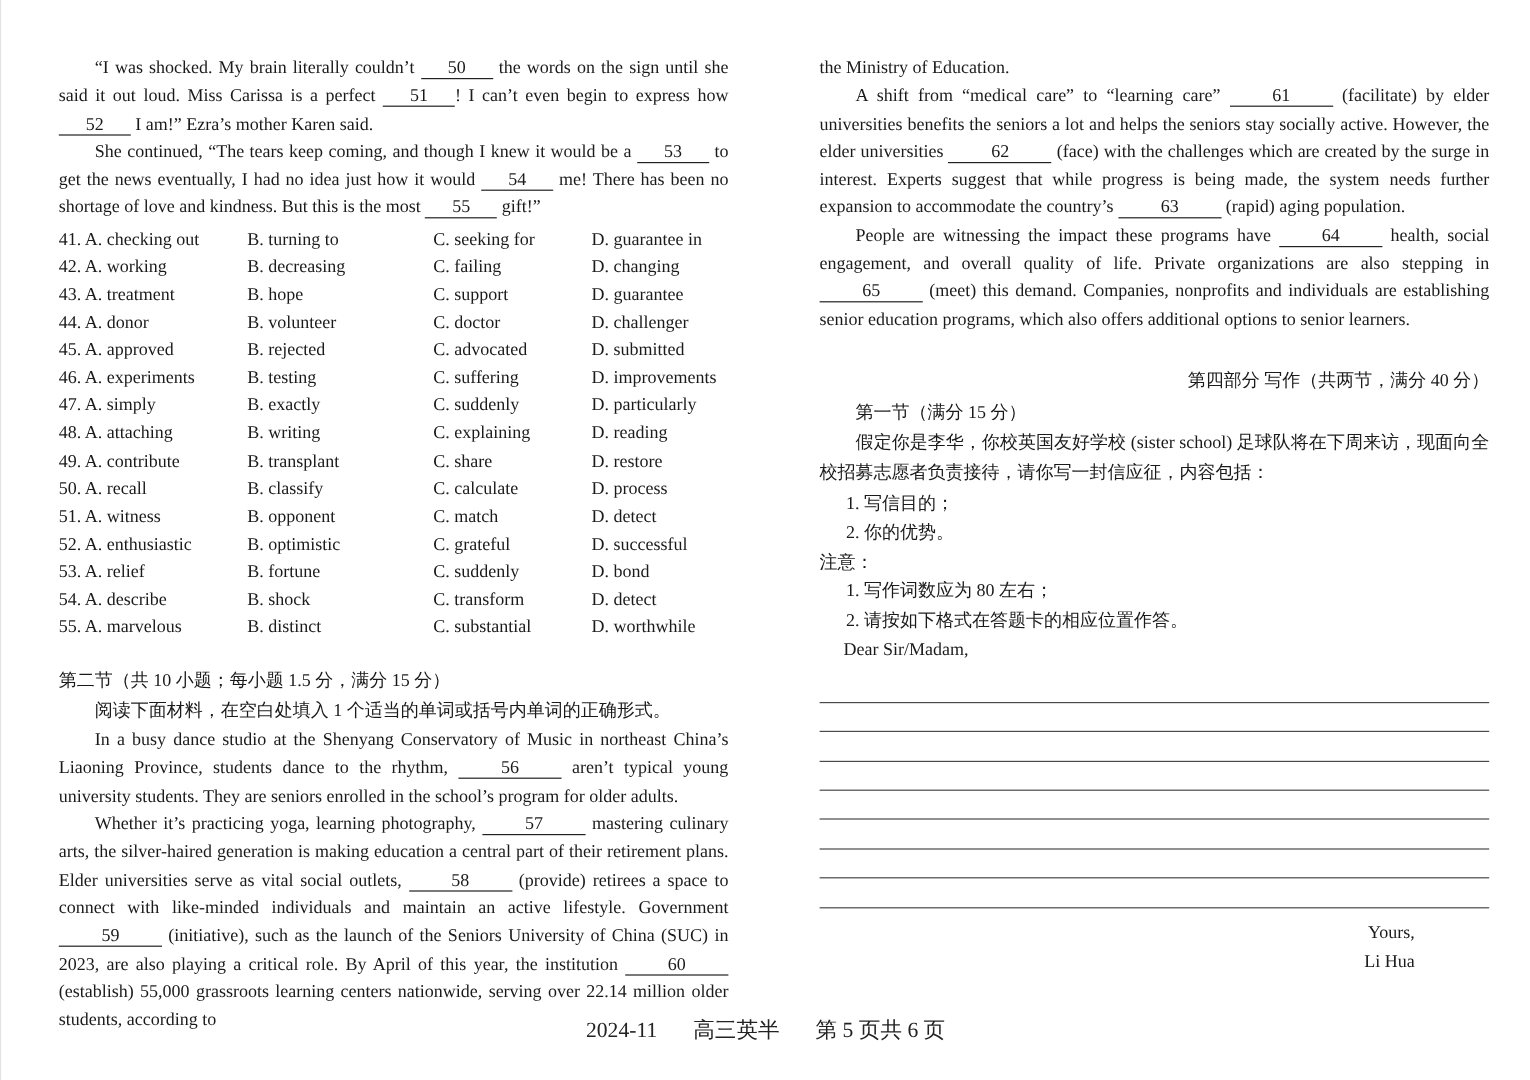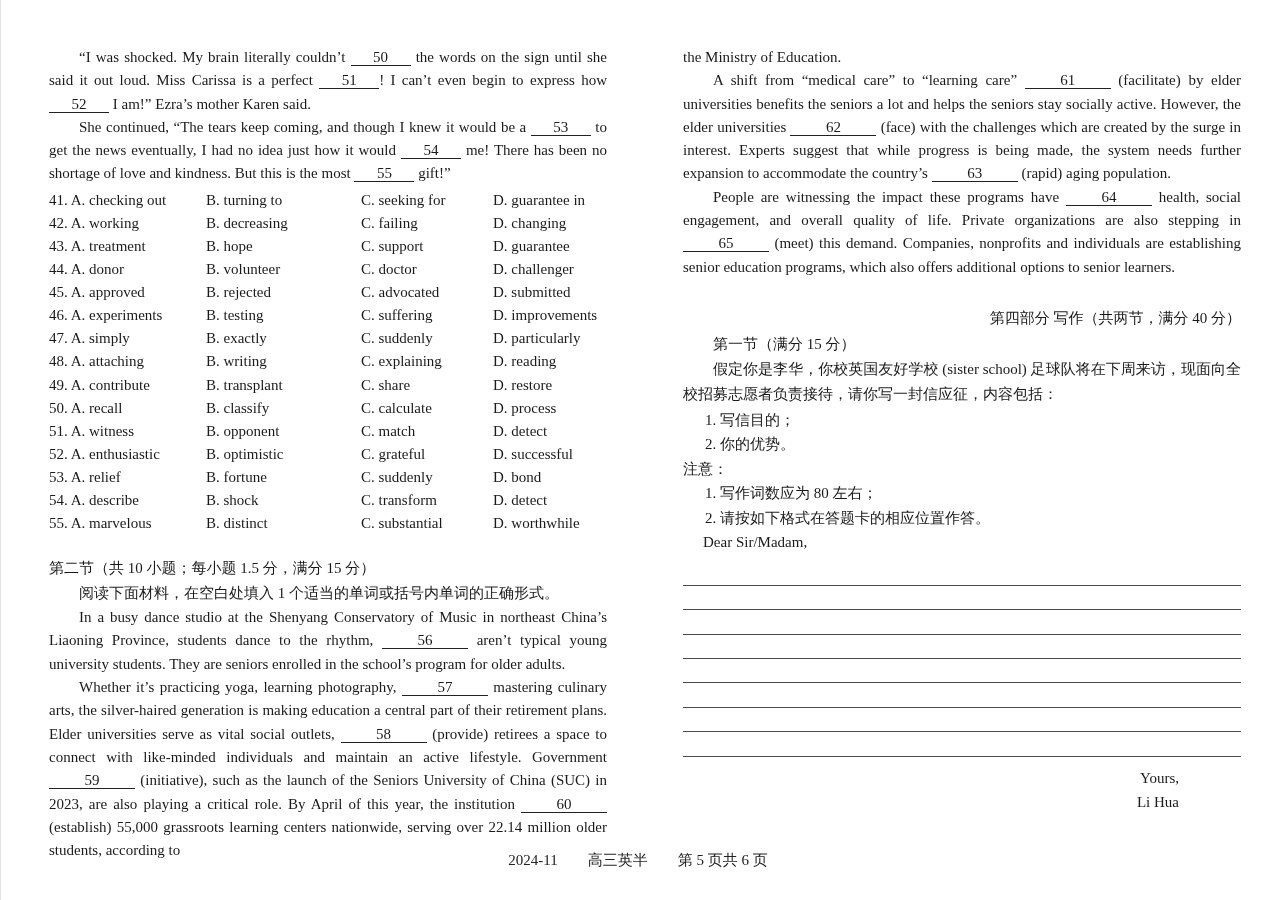--- a/index.html
+++ b/index.html
@@ -75,21 +75,21 @@
     margin-top:9px;
     text-align:right;
     padding-right:62px;
     line-height:24.5px;
   }
   .footer{
     position:absolute;
     left:0;right:0;
     bottom:30px;
     text-align:center;
-    font-size:15px;
+    font-size:18px;
     color:#222;
   }
   .footer span{margin:0 15px;}
 </style>
 </head>
 <body>
 
 <div class="page">
 
   <div class="col">

